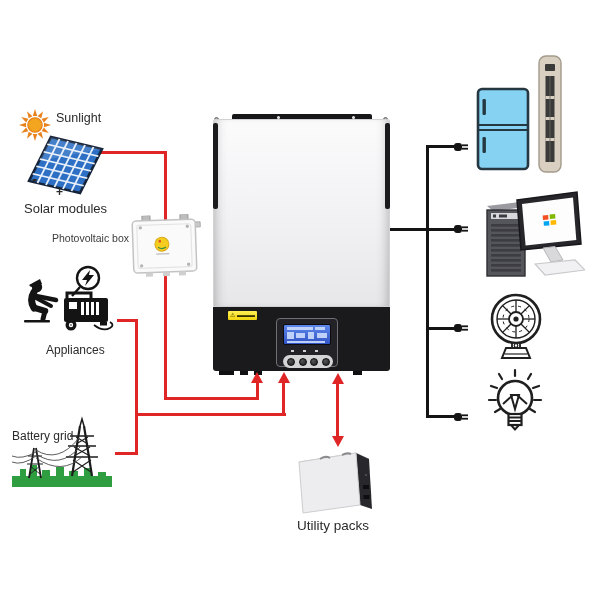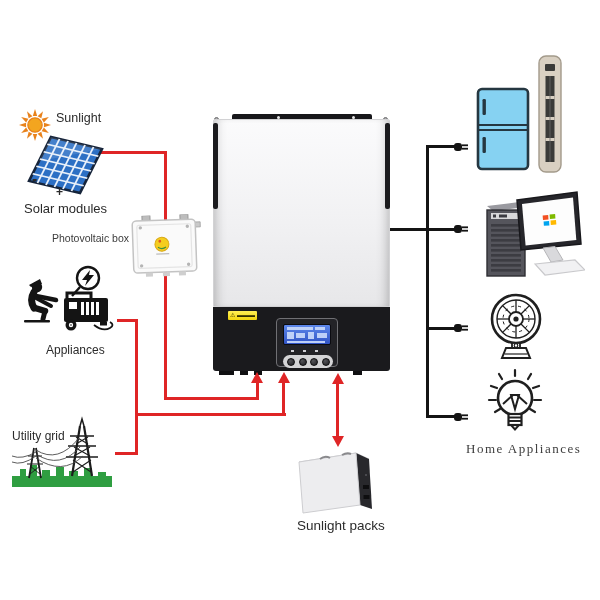--- a/index.html
+++ b/index.html
@@ -335,16 +335,15 @@
       <polygon points="24,57 32,57 28,61.5"></polygon>
     </g>
   </svg>
 
   <span class="lbl" style="left:56px;top:111px;font-size:12.5px;">Sunlight</span>
   <span class="lbl" style="left:32px;top:170px;font-size:16px;font-weight:bold;">-</span>
   <span class="lbl" style="left:56px;top:185px;font-size:12px;font-weight:bold;">+</span>
   <span class="lbl" style="left:24px;top:201px;font-size:13px;">Solar modules</span>
   <span class="lbl" style="left:52px;top:232px;font-size:10.5px;color:#3c3c3c;">Photovoltaic box</span>
   <span class="lbl" style="left:46px;top:343px;font-size:12px;">Appliances</span>
-  <span class="lbl" style="left:12px;top:429px;font-size:12px;">Utility grid</span>
-  <span class="lbl" style="left:297px;top:518px;font-size:13.5px;">Sunlight packs</span>
-  <span class="lbl" style="left:466px;top:441px;font-size:13px;font-family:'Liberation Serif',serif;letter-spacing:1.5px;color:#3d3d3d;">Home Appliances</span>
+  <span class="lbl" style="left:12px;top:429px;font-size:12px;">Battery grid</span>
+  <span class="lbl" style="left:297px;top:518px;font-size:13.5px;">Utility packs</span>
 </div>
 
 </body></html>

